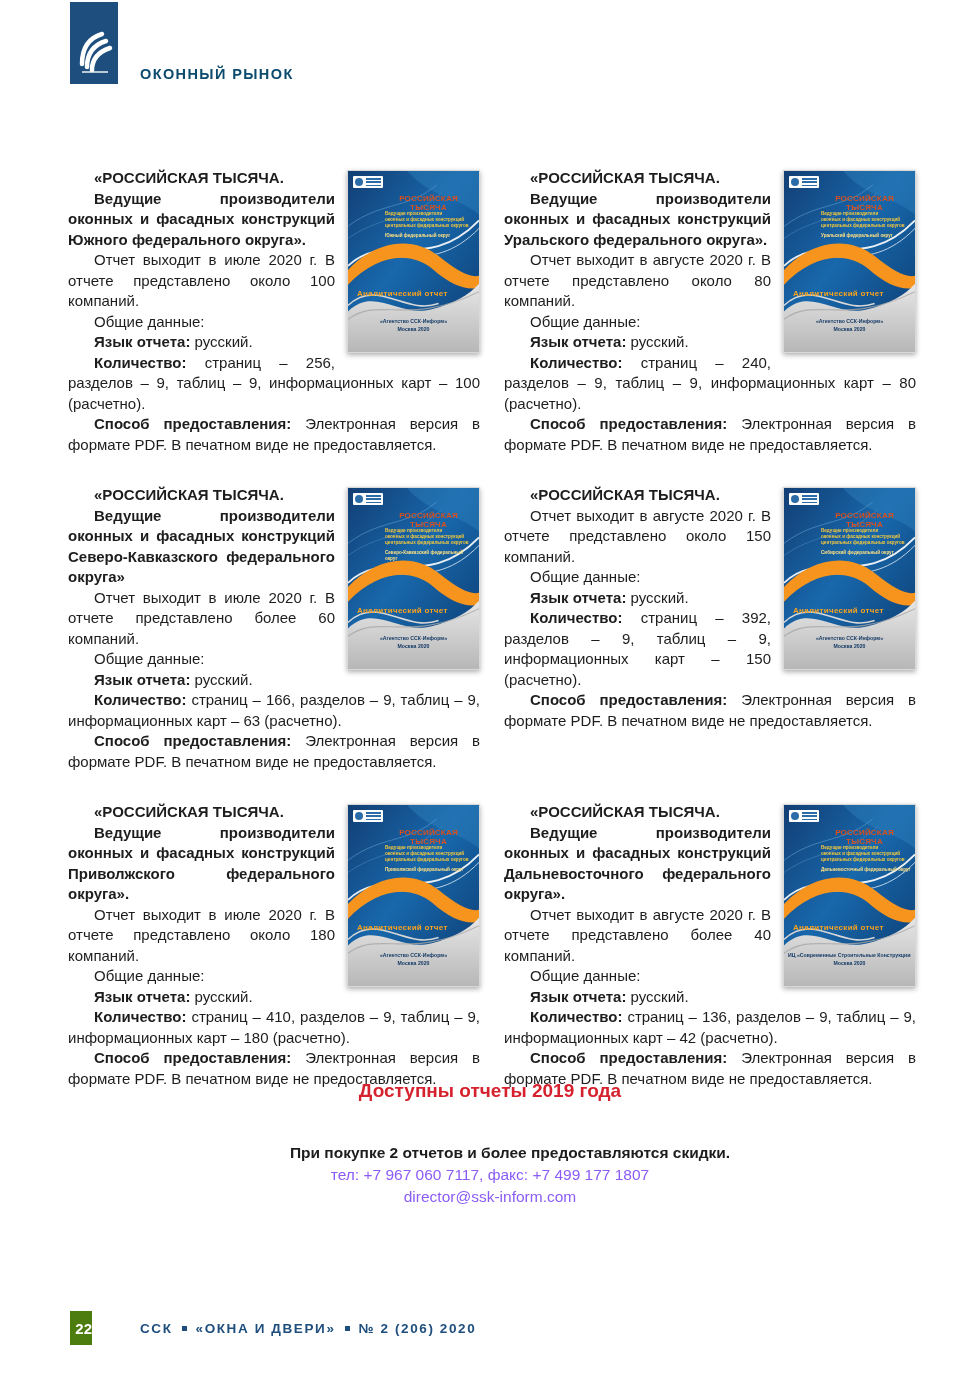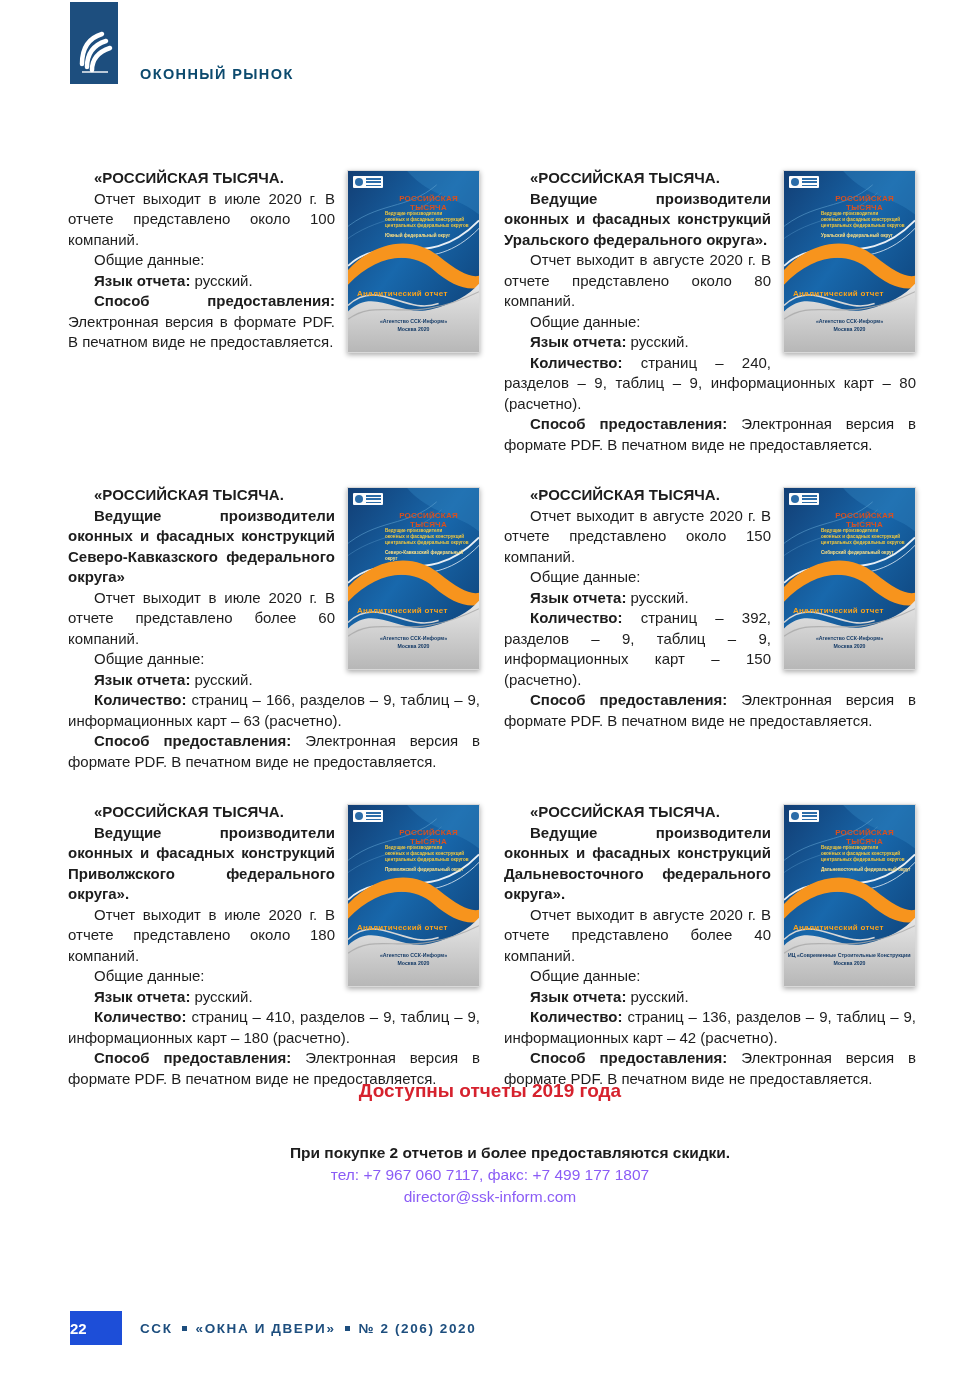--- a/index.html
+++ b/index.html
@@ -39,22 +39,22 @@
   .c-pub div { white-space:nowrap; overflow:hidden; }
 
   
   .promo { position:absolute; left:0; top:1080px; width:980px; text-align:center; color:#1d1d1d; }
   .promo-title { font-size:19px; font-weight:bold; color:#d6222e; margin-bottom:40px; }
   .promo p { font-size:15.5px; line-height:22px; }
   .promo .bold { font-weight:bold;margin-left:40px; }
   .promo .blue { color:#8b5cf6; }
 
   
-  .page-num-box { position:absolute; left:70px; top:1311px; width:52px; height:34px; background:#1d4ed8;
-                  color:#ffffff; font-size:15px; font-weight:bold; display:flex; align-items:center; justify-content:flex-start; }
+  .page-num-box { position:absolute; left:70px; top:1311px; width:22px; height:34px; background:#4d7c0f;
+                  color:#ffffff; font-size:15px; font-weight:bold; display:flex; align-items:center; justify-content:flex-end; }
   .journal { position:absolute; left:140px; top:1321px; font-size:13.5px; letter-spacing:1.6px;
              color:#1d4e7e; font-weight:bold; }
   .sq { display:inline-block; width:5px; height:5px; background:#1d4e7e; margin:0 9px 2px 9px; vertical-align:middle; }
 </style>
 </head>
 <body>
 
 <svg width="0" height="0" style="position:absolute">
   <defs>
     <linearGradient id="cvBg" x1="0" y1="0" x2="1" y2="1">
@@ -110,23 +110,25 @@
           <div>центральных федеральных округов</div>
           <div class="c-region">Южный федеральный округ</div>
         </div>
         <div class="ov c-type">Аналитический отчет</div>
         <div class="ov c-pub">
           <div>«Агентство ССК-Информ»</div>
           <div>Москва 2020</div>
         </div>
       </div>
       <p class="tt">«РОССИЙСКАЯ ТЫСЯЧА.</p>
+      <p class="tt">Ведущие производители оконных и фасадных конструкций Южного федерального округа».</p>
       <p>Отчет выходит в июле 2020 г. В отчете представлено около 100 компаний.</p>
       <p>Общие данные:</p>
       <p><b>Язык отчета:</b> <span>русский.</span></p>
+      <p><b>Количество:</b> <span>страниц – 256, разделов – 9, таблиц – 9, информационных карт – 100 (расчетно).</span></p>
       <p><b>Способ предоставления:</b> <span>Электронная версия в формате PDF. В печатном виде не предоставляется.</span></p>
     </article>
 
     <article class="report">
       <div class="cover">
         <svg viewBox="0 0 133 183" preserveAspectRatio="none">
           <rect width="133" height="183" fill="url(#cvBg)"></rect>
           <path d="M60,0 C85,28 112,26 133,44 L133,0 Z" fill="#2f80bd" opacity="0.45"></path>
           <path d="M-5,60 C30,30 60,40 90,14" stroke="#5e9fce" stroke-width="1" fill="none" opacity="0.6"></path>
           <path d="M-5,72 C30,44 62,52 95,22" stroke="#4f90c2" stroke-width="1" fill="none" opacity="0.5"></path>

